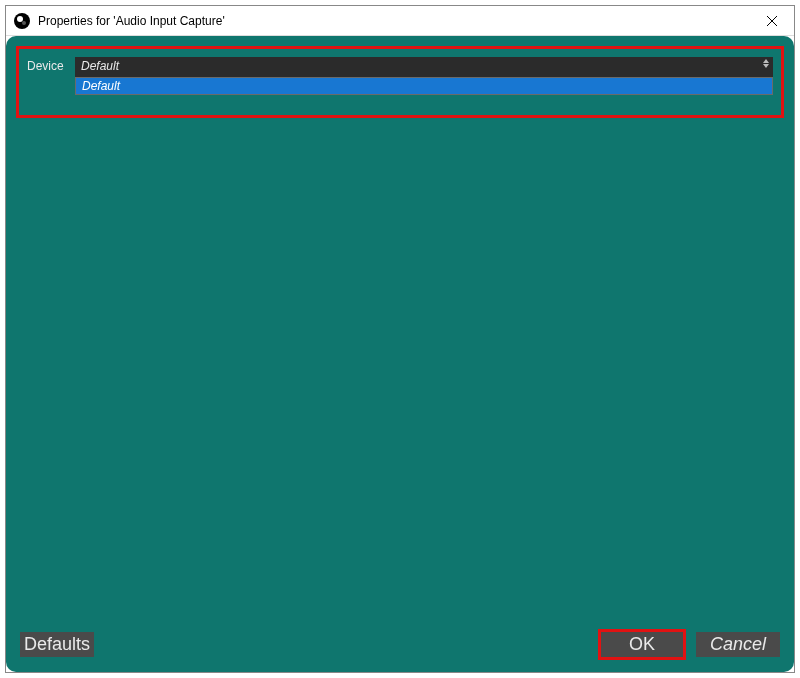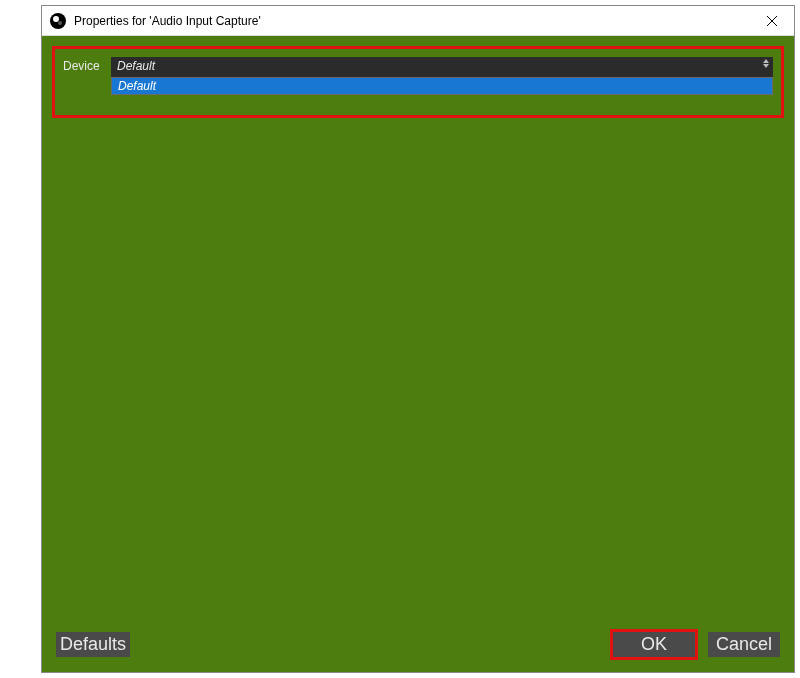--- a/index.html
+++ b/index.html
@@ -9,21 +9,20 @@
       background: #f0f0f0;
       width: 800px;
       height: 678px;
       overflow: hidden;
     }
     .outer-border {
       width: 800px;
       height: 678px;
       border: 5px solid #ffffff;
       background: #ffffff;
-      padding-left: 36px;
     }
     .window {
       width: 100%;
       height: 100%;
       border: 1px solid #888;
       display: flex;
       flex-direction: column;
       background: #ffffff;
     }
     .titlebar {
@@ -60,24 +59,25 @@
       width: 45px;
       height: 30px;
       display: flex;
       align-items: center;
       justify-content: center;
       cursor: pointer;
     }
     .close-btn svg { width: 10px; height: 10px; }
     .content {
       flex: 1;
-      background: #4d7c0f;
+      background: #0f766e;
       position: relative;
       display: flex;
       flex-direction: column;
+      border-radius: 10px;
     }
     .device-area {
       position: absolute;
       top: 10px;
       left: 10px;
       right: 10px;
       height: 72px;
       border: 3px solid #e11212;
     }
     .device-row {
@@ -160,21 +160,21 @@
       align-items: center;
       justify-content: center;
     }
     .btn-defaults { width: 74px; }
     .spacer { flex: 1; }
     .btn-ok-wrap {
       border: 3px solid #e11212;
       display: inline-flex;
     }
     .btn-ok { width: 82px; }
-    .btn-cancel { width: 72px; margin-left: 10px; }
+    .btn-cancel { width: 84px; margin-left: 10px; font-style: italic; }
   </style>
 </head>
 <body>
 
 <div class="outer-border">
   <div class="window">
     <div class="titlebar">
       <div class="obs-icon"></div>
       <div class="title-text">Properties for 'Audio Input Capture'</div>
       <div class="close-btn">

